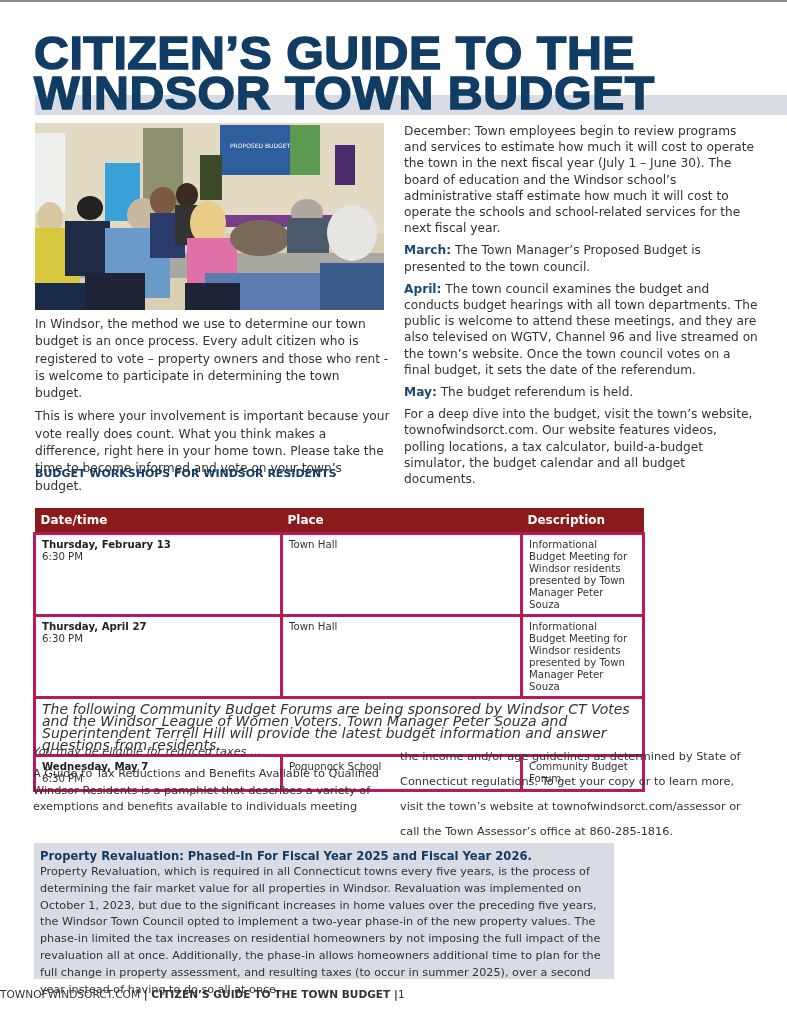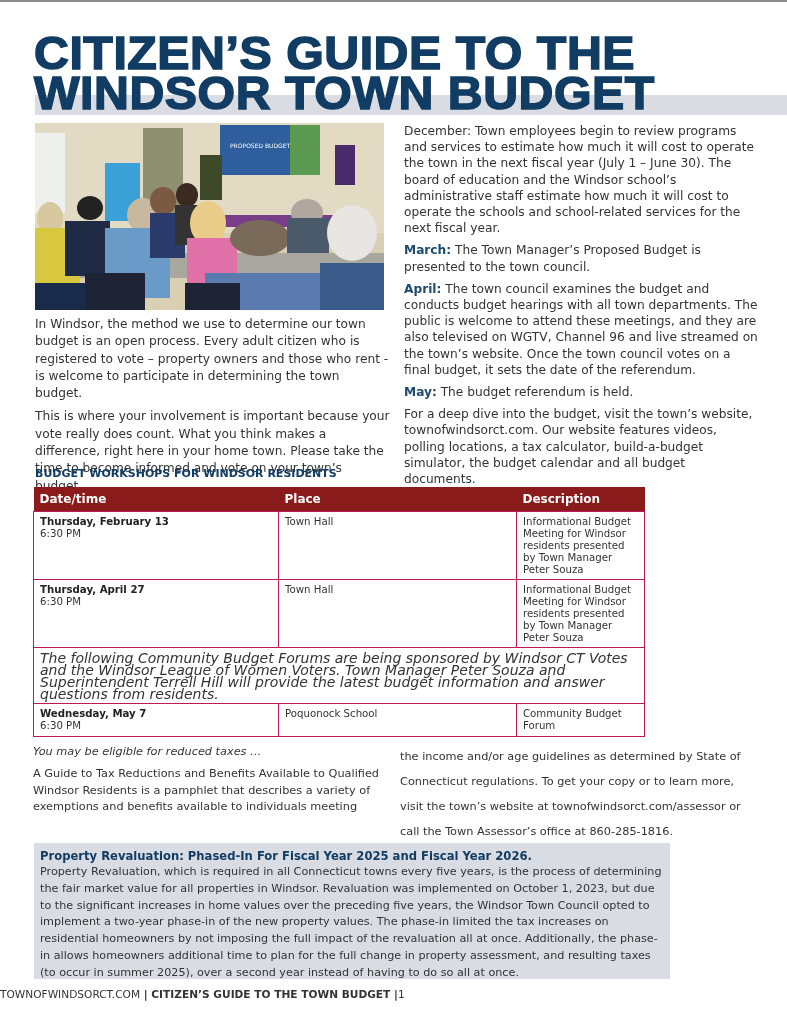--- a/index.html
+++ b/index.html
@@ -21,38 +21,38 @@
   .left-text { position: absolute; left: 35px; top: 316px; width: 355px; font-size: 12.2px; line-height: 17.3px; color: #333; }
   .left-text p { margin: 0 0 6px 0; }
 
   .right-col { position: absolute; left: 404px; top: 123px; width: 355px; font-size: 12.2px; line-height: 16.2px; color: #333; }
   .right-col h2 { margin: 0 0 1px 0; font-size: 13px; font-weight: bold; color: #8a1a1a; letter-spacing: 0.1px; }
   .right-col p { margin: 0 0 6px 0; }
   .right-col .mo { color: #1d4a72; font-weight: bold; margin-top: 40px; }
 
   .ws-title { position: absolute; left: 35px; top: 467px; margin: 0; font-size: 11px; font-weight: bold; color: #113c63; }
 
-  table.ws { position: absolute; left: 33px; top: 487px; width: 612px; border-collapse: collapse; font-size: 10.2px; line-height: 12px; color: #333; }
+  table.ws { position: absolute; left: 33px; top: 508px; width: 612px; border-collapse: collapse; font-size: 10.2px; line-height: 12px; color: #333; }
   table.ws th { background: #8b1a1a; color: #fff; text-align: left; font-weight: bold; font-size: 12px; padding: 4px 6px; height: 16px; }
-  table.ws td { border: 1px solid #be185d; padding: 4px 6px 3px 6px; vertical-align: top; }
+  table.ws td { border: 3px solid #be185d; padding: 4px 6px 3px 6px; vertical-align: top; }
   table.ws td.c1 { width: 232px; }
   table.ws td.c2 { width: 225px; }
   table.ws td.note { font-style: italic; font-size: 14px; }
   .dday { font-weight: bold; color: #222; }
   table.ws tr.r-tall td { height: 36px; }
   table.ws tr.r-short td { height: 25px; }
 
   .sv { position: absolute; left: 33px; top: 744px; width: 352px; font-size: 11.3px; line-height: 16.3px; color: #333; }
   .sv h3 { margin: 0; font-size: 13px; font-weight: bold; color: #8b1a1a; }
   .sv .sub { font-style: italic; margin: 0 0 6px 0; }
   .sv p { margin: 0; }
   .sv-right { position: absolute; left: 400px; top: 744px; width: 355px; font-size: 11.3px; line-height: 25px; color: #333; }
   .sv-right p { margin: 0; }
 
-  .reval { position: absolute; left: 34px; top: 843px; width: 636px; height: 136px; background: #d9dce3; padding: 6px 6px 0 6px; box-sizing: border-box; font-size: 11.2px; line-height: 16.8px; color: #333; }
+  .reval { position: absolute; left: 34px; top: 843px; width: 580px; height: 136px; background: #d9dce3; padding: 6px 6px 0 6px; box-sizing: border-box; font-size: 11.2px; line-height: 16.8px; color: #333; }
   .reval h4 { margin: 0; font-size: 11.6px; font-weight: bold; color: #113c63; line-height: 15px; }
   .reval p { margin: 0; }
 
   .footer { position: absolute; left: 0; top: 988px; width: 684px; text-align: left; font-size: 10.6px; color: #333; }
   .footer .bold { font-weight: bold; }
 </style>
 </head>
 <body>
 
 <div class="topline"></div>
@@ -94,21 +94,21 @@
     <rect x="252" y="95" width="42" height="35" fill="#4a5a6a"></rect>
     <ellipse cx="317" cy="110" rx="25" ry="28" fill="#e8e6e2"></ellipse>
     <rect x="285" y="140" width="64" height="47" fill="#3a5a8a"></rect>
     <rect x="0" y="160" width="60" height="27" fill="#1a2a4a"></rect>
     <rect x="50" y="150" width="60" height="37" fill="#1e2436"></rect>
     <rect x="150" y="160" width="55" height="27" fill="#1e2436"></rect>
   </svg>
 </div>
 
 <div class="left-text">
-  <p>In Windsor, the method we use to determine our town budget is an open process. Every adult citizen who is registered to vote – property owners and those who rent - is welcome to participate in determining the town budget.</p>
+  <p>In Windsor, the method we use to determine our town budget is an once process. Every adult citizen who is registered to vote – property owners and those who rent - is welcome to participate in determining the town budget.</p>
   <p>This is where your involvement is important because your vote really does count. What you think makes a difference, right here in your home town. Please take the time to become informed and vote on your town’s budget.</p>
 </div>
 
 <div class="right-col">
   <p>December: Town employees begin to review programs and services to estimate how much it will cost to operate the town in the next fiscal year (July 1 – June 30). The board of education and the Windsor school’s administrative staff estimate how much it will cost to operate the schools and school-related services for the next fiscal year.</p>
   <p><span class="mo">March:</span><span> The Town Manager’s Proposed Budget is presented to the town council.</span></p>
   <p><span class="mo">April:</span><span> The town council examines the budget and conducts budget hearings with all town departments. The public is welcome to attend these meetings, and they are also televised on WGTV, Channel 96 and live streamed on the town’s website. Once the town council votes on a final budget, it sets the date of the referendum.</span></p>
   <p><span class="mo">May:</span><span> The budget referendum is held.</span></p>
   <p>For a deep dive into the budget, visit the town’s website, townofwindsorct.com. Our website features videos, polling locations, a tax calculator, build-a-budget simulator, the budget calendar and all budget documents.</p>
 </div>

